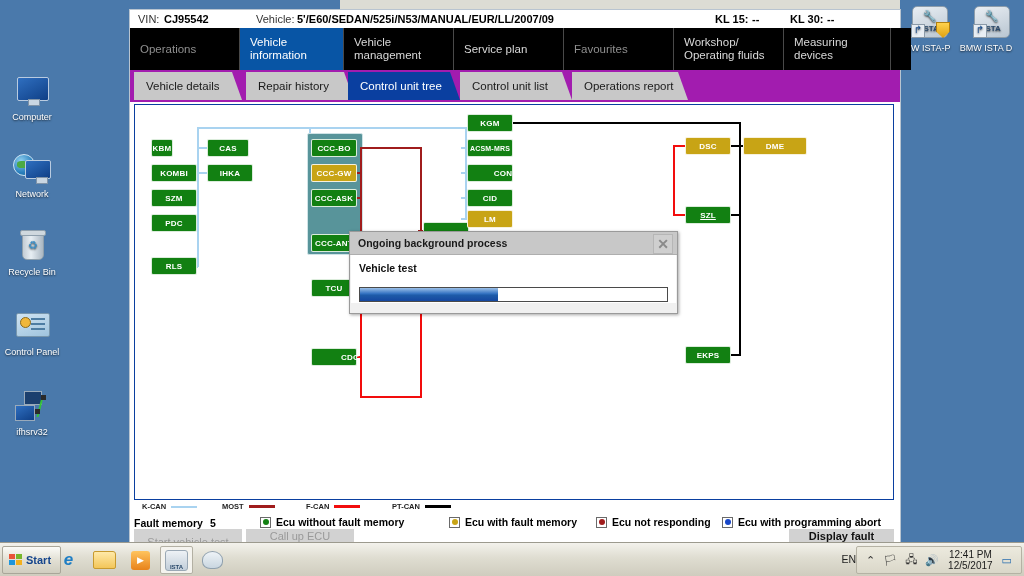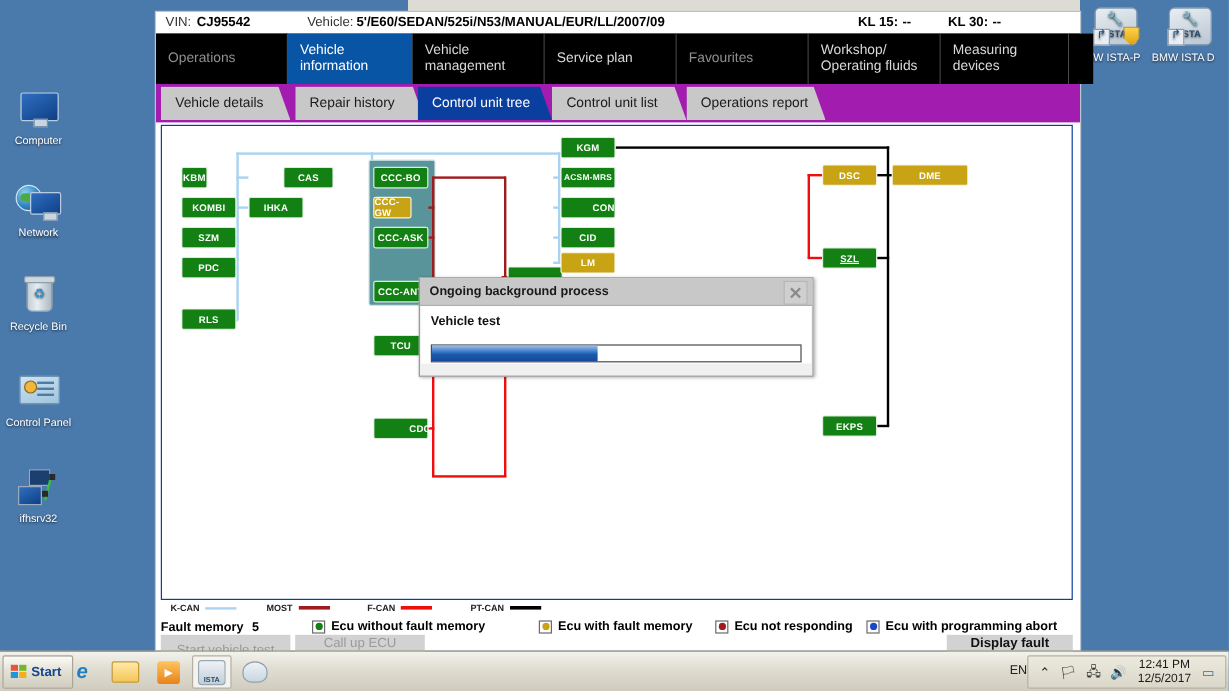--- a/index.html
+++ b/index.html
@@ -327,31 +327,31 @@
         </div>
       <div class="node green" style="left:16px;top:84px;width:46px;">
           <span>SZM</span>
         </div>
       <div class="node green" style="left:16px;top:109px;width:46px;">
           <span>PDC</span>
         </div>
       <div class="node green" style="left:16px;top:152px;width:46px;">
           <span>RLS</span>
         </div>
-      <div class="node green" style="left:72px;top:34px;width:42px;margin-left:29px;">
+      <div class="node green" style="left:72px;top:34px;width:42px;">
           <span>CAS</span>
         </div>
       <div class="node green" style="left:72px;top:59px;width:46px;">
           <span>IHKA</span>
         </div>
 
       <div class="node green" style="left:176px;top:34px;width:46px;">
           <span>CCC-BO</span>
         </div>
-      <div class="node gold" style="left:176px;top:59px;width:32px;">
+      <div class="node gold" style="left:176px;top:59px;width:46px;">
           <span>CCC-GW</span>
         </div>
       <div class="node green" style="left:176px;top:84px;width:46px;">
           <span>CCC-ASK</span>
         </div>
       <div class="node green" style="left:176px;top:129px;width:46px;">
           <span>CCC-ANT</span>
         </div>
       <div class="node green" style="left:176px;top:174px;width:46px;">
           <span>TCU</span>

